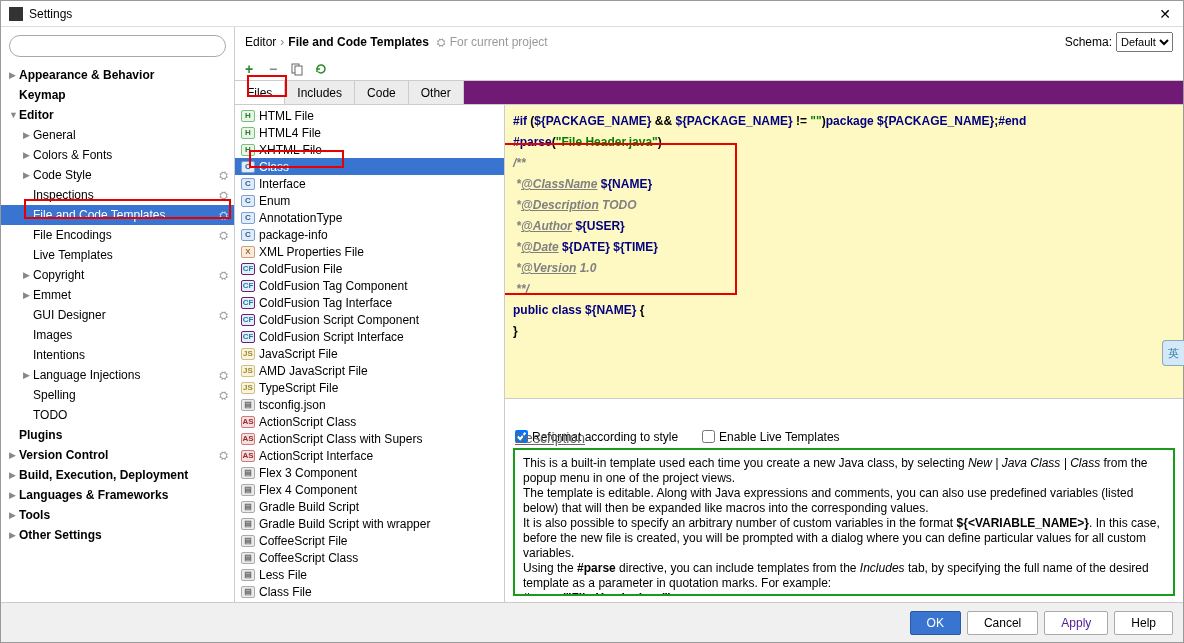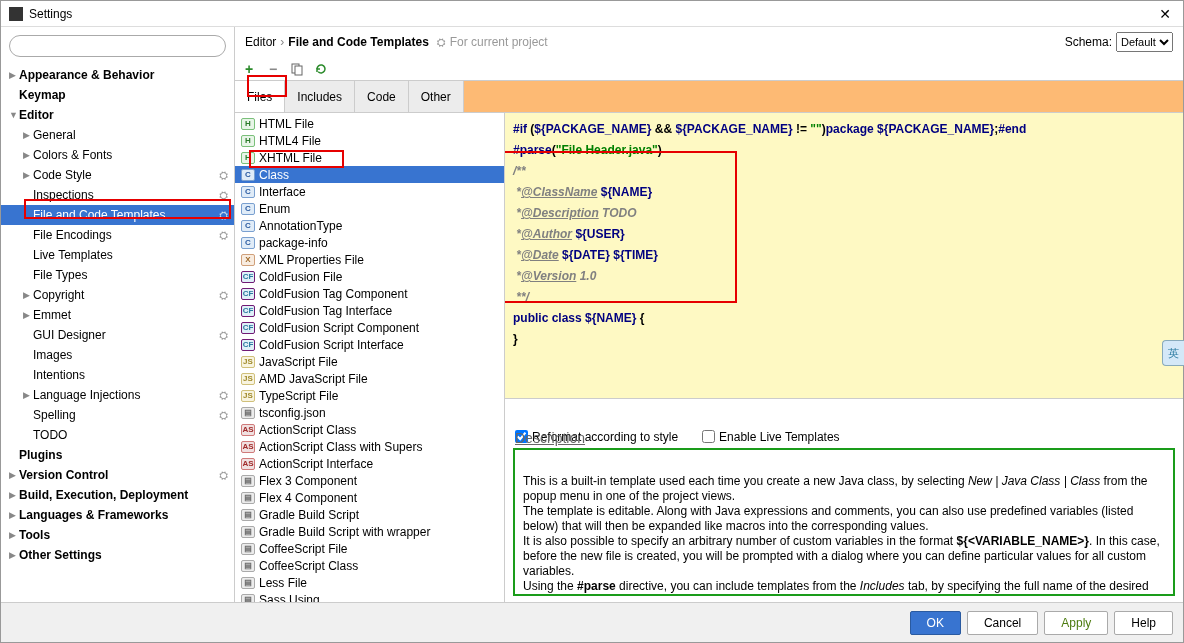--- a/index.html
+++ b/index.html
@@ -27,21 +27,21 @@
 .main { flex: 1; display: flex; flex-direction: column; overflow: hidden; }
 .breadcrumb { height: 30px; display: flex; align-items: center; padding: 0 10px; gap: 4px; }
 .breadcrumb .sep { color: #888; }
 .breadcrumb .cur { font-weight: bold; }
 .breadcrumb .proj-icon { color: #999; margin-left: 4px; font-size: 11px;}
 .breadcrumb .proj { color: #999; }
 .schema { margin-left: auto; display: flex; align-items: center; gap: 4px; }
 .schema select { height: 20px; font-size: 11px; }
 .toolbar { height: 24px; display: flex; align-items: center; padding: 0 6px; gap: 8px; border-bottom: 1px solid #ccc; }
 .tb-btn { width: 16px; height: 16px; display: flex; align-items: center; justify-content: center; cursor: pointer; }
-.tabs { display: flex; height: 32px; border-bottom: 1px solid #ccc; background: #fdba74; }
+.tabs { display: flex; height: 24px; border-bottom: 1px solid #ccc; background: #701a75; }
 .tab { padding: 0 12px; display: flex; align-items: center; border-right: 1px solid #ccc; background: #ececec; cursor: pointer; }
 .tab.active { background: #fff; }
 .content { flex: 1; display: flex; overflow: hidden; }
 .file-list { width: 270px; border-right: 1px solid #ccc; overflow-y: auto; background: #fff; padding-top: 2px; }
 .file-item { display: flex; align-items: center; height: 17px; padding-left: 6px; gap: 4px; cursor: pointer; white-space: nowrap; }
 .file-item.selected { background: #3874d0; color: #fff; }
 .file-icon { width: 14px; height: 12px; display: inline-flex; align-items: center; justify-content: center; font-size: 8px; font-weight: bold; border-radius: 2px; flex-shrink: 0; }
 .fi-html { background: #e8f5e8; color: #2a7a2a; border: 1px solid #7ac07a; }
 .fi-java { background: #e0ecf8; color: #2a5aa0; border: 1px solid #7aa0d0; }
 .fi-xml { background: #f8ece0; color: #a06a2a; border: 1px solid #d0a07a; }
@@ -52,26 +52,26 @@
 .editor-pane { flex: 1; display: flex; flex-direction: column; overflow: hidden; }
 .code-area { flex: 1; padding: 6px 8px; font-family: "Consolas","Courier New",monospace; font-size: 13px; font-weight: bold; line-height: 20px; background: #fef9c3; overflow: auto; white-space: pre; position: relative; }
 .kw { color: #000080; }
 .str { color: #008000; }
 .var { color: #000080; }
 .cmt { color: #808080; font-style: italic; }
 .cmt-tag { color: #808080; font-style: italic; text-decoration: underline; }
 .opts { height: 28px; border-top: 1px solid #ccc; display: flex; align-items: center; gap: 24px; padding: 0 10px; }
 .opts label { display: flex; align-items: center; gap: 4px; margin-top: 48px; }
 .desc-label { padding: 4px 10px 2px; color: #666; font-size: 14px; text-decoration: underline; }
-.desc-box { margin: 0 8px 6px; border: 2px solid #1a9c1a; padding: 24px 8px; font-size: 11px; line-height: 15px; overflow: auto; flex: 0 0 148px; }
+.desc-box { margin: 0 8px 6px; border: 2px solid #1a9c1a; padding: 6px 8px; font-size: 11px; line-height: 15px; overflow: auto; flex: 0 0 148px; }
 .desc-box i { font-style: italic; }
 .footer { height: 40px; border-top: 1px solid #ccc; display: flex; align-items: center; justify-content: flex-end; padding: 0 10px; gap: 6px; background: #f0f0f0; }
 .btn { height: 24px; padding: 0 16px; border: 1px solid #aaa; background: #fff; cursor: pointer; border-radius: 2px; }
 .btn.primary { background: #3874d0; color: #fff; border-color: #2a5aa0; }
-.btn.disabled { color: #4d7c0f; }
+.btn.disabled { color: #4c1d95; }
 .lang-tab { position: absolute; right: 0; top: 340px; width: 22px; height: 26px; background: #d4e8f8; border: 1px solid #8ab; border-right: none; border-radius: 4px 0 0 4px; display: flex; align-items: center; justify-content: center; color: #2a7aa0; font-size: 11px;}
 .red-overlay { position: absolute; border: 2px solid #e60000; pointer-events: none; z-index: 5; }
 </style>
 </head>
 <body>
 
 <div class="window">
   <div class="titlebar">
     <span class="icon"></span>
     <span class="title">Settings</span>
@@ -123,24 +123,20 @@
             <span class="gear">⛭</span>
           </div>
           <div class="tree-item d1">
             <span class="arrow"></span>
             <span class="label">File Encodings</span>
             <span class="gear">⛭</span>
           </div>
           <div class="tree-item d1">
             <span class="arrow"></span>
             <span class="label">Live Templates</span>
-          </div>
-          <div class="tree-item d1">
-            <span class="arrow"></span>
-            <span class="label">File Types</span>
           </div>
           <div class="tree-item d1">
             <span class="arrow">▶</span>
             <span class="label">Copyright</span>
             <span class="gear">⛭</span>
           </div>
           <div class="tree-item d1">
             <span class="arrow">▶</span>
             <span class="label">Emmet</span>
           </div>
@@ -341,21 +337,21 @@
             <div class="file-item">
               <span class="file-icon fi-gen">▤</span>
               <span>CoffeeScript Class</span>
             </div>
             <div class="file-item">
               <span class="file-icon fi-gen">▤</span>
               <span>Less File</span>
             </div>
             <div class="file-item">
               <span class="file-icon fi-gen">▤</span>
-              <span>Sass Using</span>
+              <span>Class File</span>
             </div>
             <div class="file-item">
               <span>SCSS File</span>
             </div>
           </div>
         <div class="editor-pane">
           <div class="code-area"><span class="kw">#if</span><span> (</span><span class="var">${PACKAGE_NAME}</span><span> &amp;&amp; </span><span class="var">${PACKAGE_NAME}</span><span> != </span><span class="str">""</span><span>)</span><span class="kw">package </span><span class="var">${PACKAGE_NAME}</span><span>;</span><span class="kw">#end</span>
 <span class="kw">#parse</span><span>(</span><span class="str">"File Header.java"</span><span>)</span>
 <span class="cmt">/**</span>
 <span class="cmt"> *</span><span class="cmt-tag">@ClassName</span><span class="cmt"> </span><span class="var">${NAME}</span>

